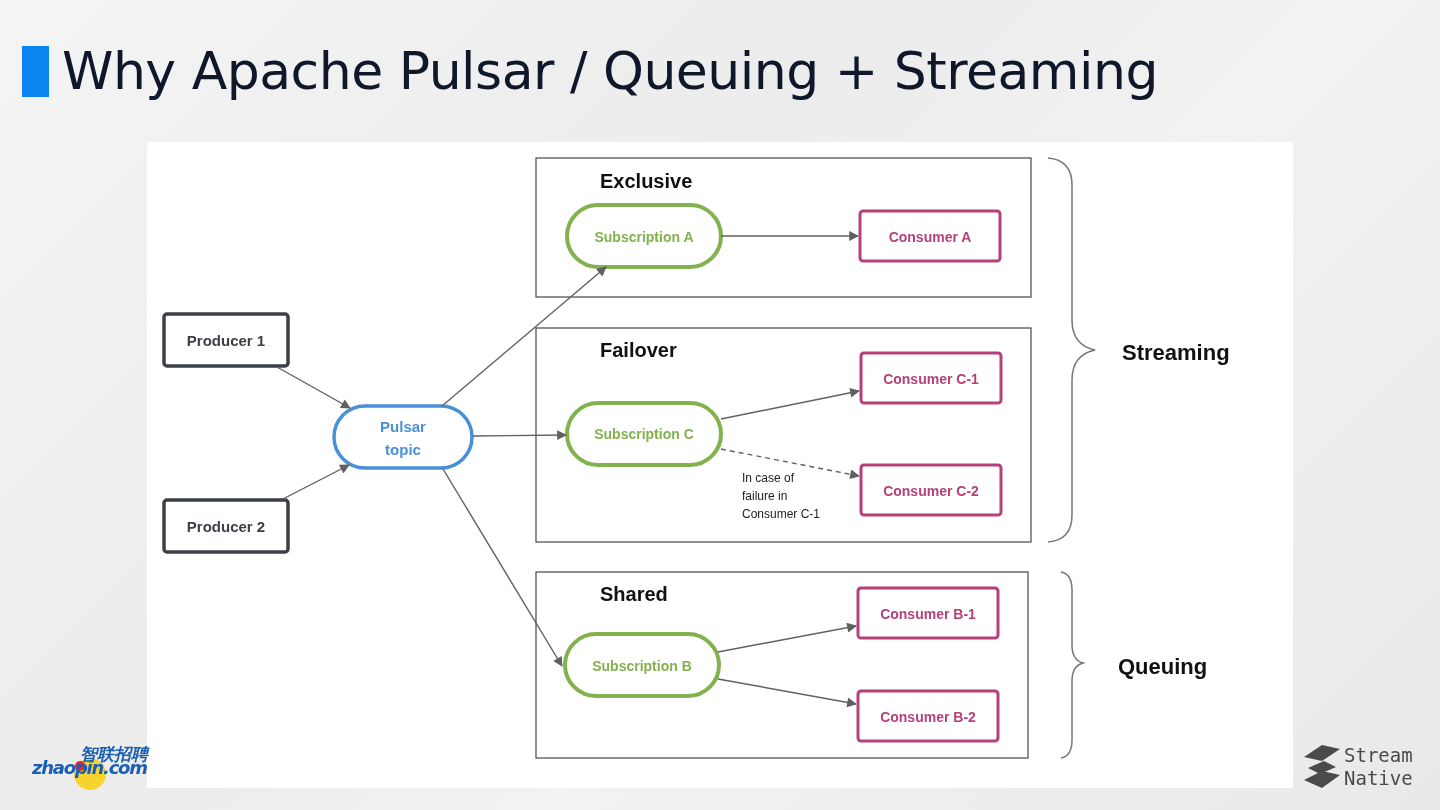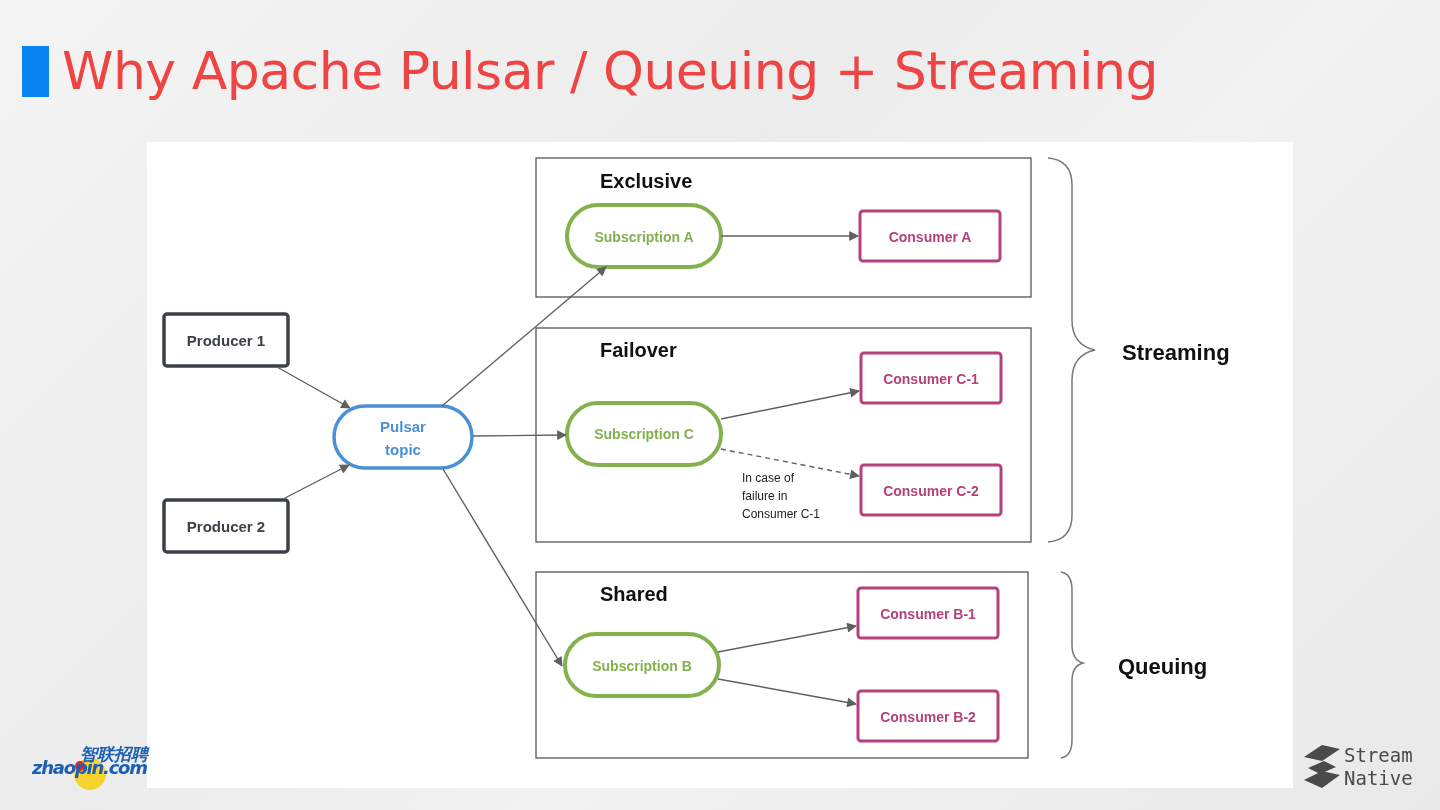--- a/index.html
+++ b/index.html
@@ -5,21 +5,21 @@
   html, body { margin:0; padding:0; }
   body {
     width:1440px; height:810px; overflow:hidden; position:relative;
     background: linear-gradient(135deg, #f4f4f4 0%, #ececec 40%, #f2f2f2 60%, #e9e9e9 100%);
     font-family: "DejaVu Sans", sans-serif;
   }
   .title-bar {
     position:absolute; left:22px; top:46px; width:27px; height:51px; background:#0a84f0;
   }
   .title {
-    position:absolute; left:62px; top:38px; font-size:52px; color:#ef4444;
+    position:absolute; left:62px; top:38px; font-size:52px; color:#0f172a;
     font-family: "DejaVu Sans", sans-serif; letter-spacing:-0.5px; line-height:66px; white-space:nowrap;
   }
   .panel {
     position:absolute; left:147px; top:142px; width:1146px; height:646px; background:#ffffff;
   }
   svg.diagram { position:absolute; left:0; top:0; width:1440px; height:810px; }
   .lbl { font-family:"Liberation Sans", sans-serif; font-weight:bold; }
   .logo-zhaopin { position:absolute; left:32px; top:742px; width:118px; height:48px; }
   .logo-sn { position:absolute; left:1302px; top:742px; width:120px; height:50px; }
 </style>

